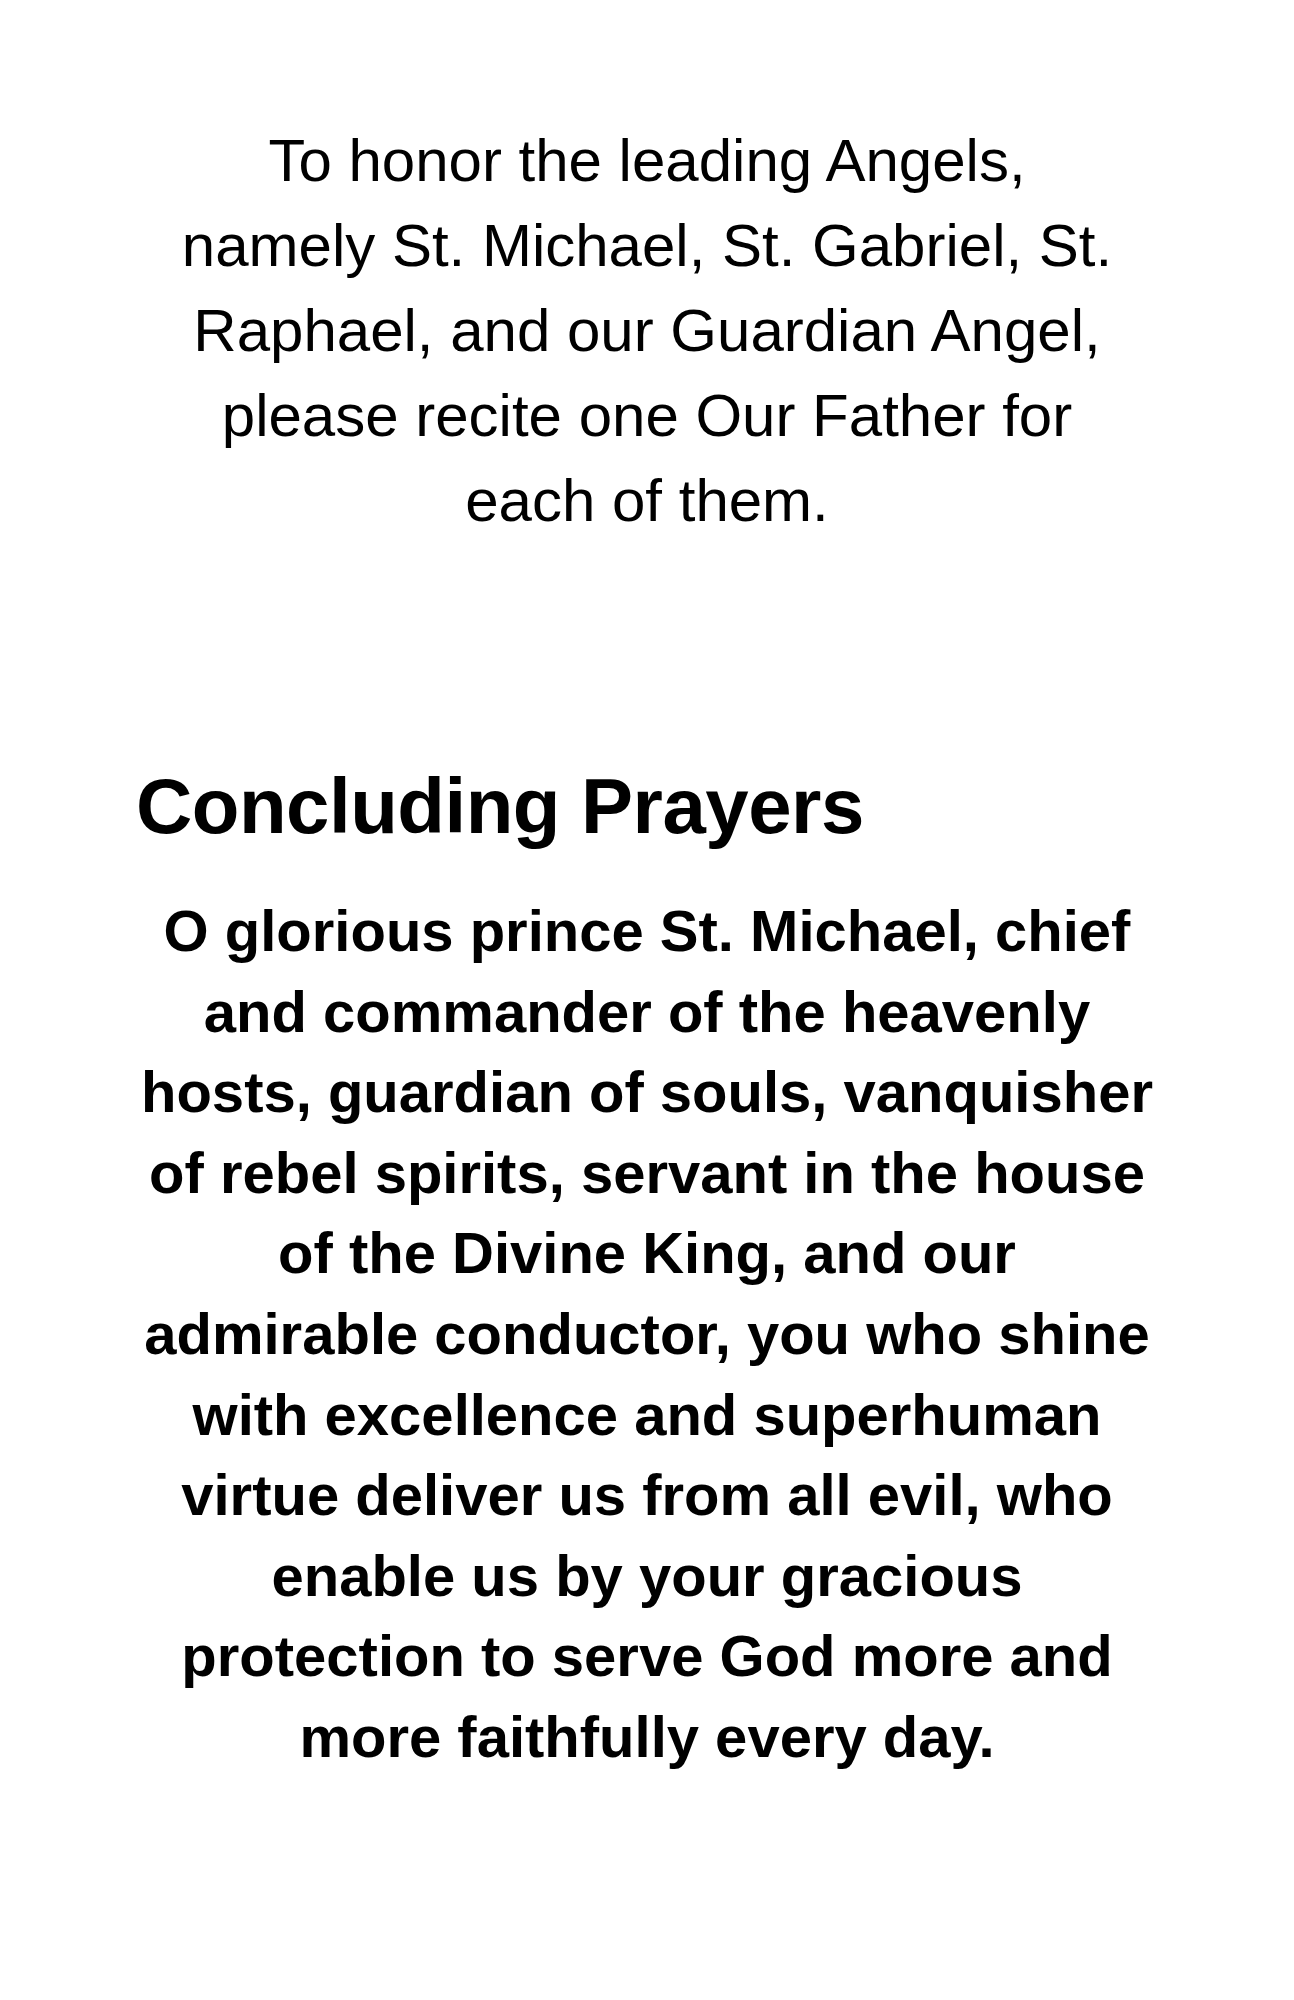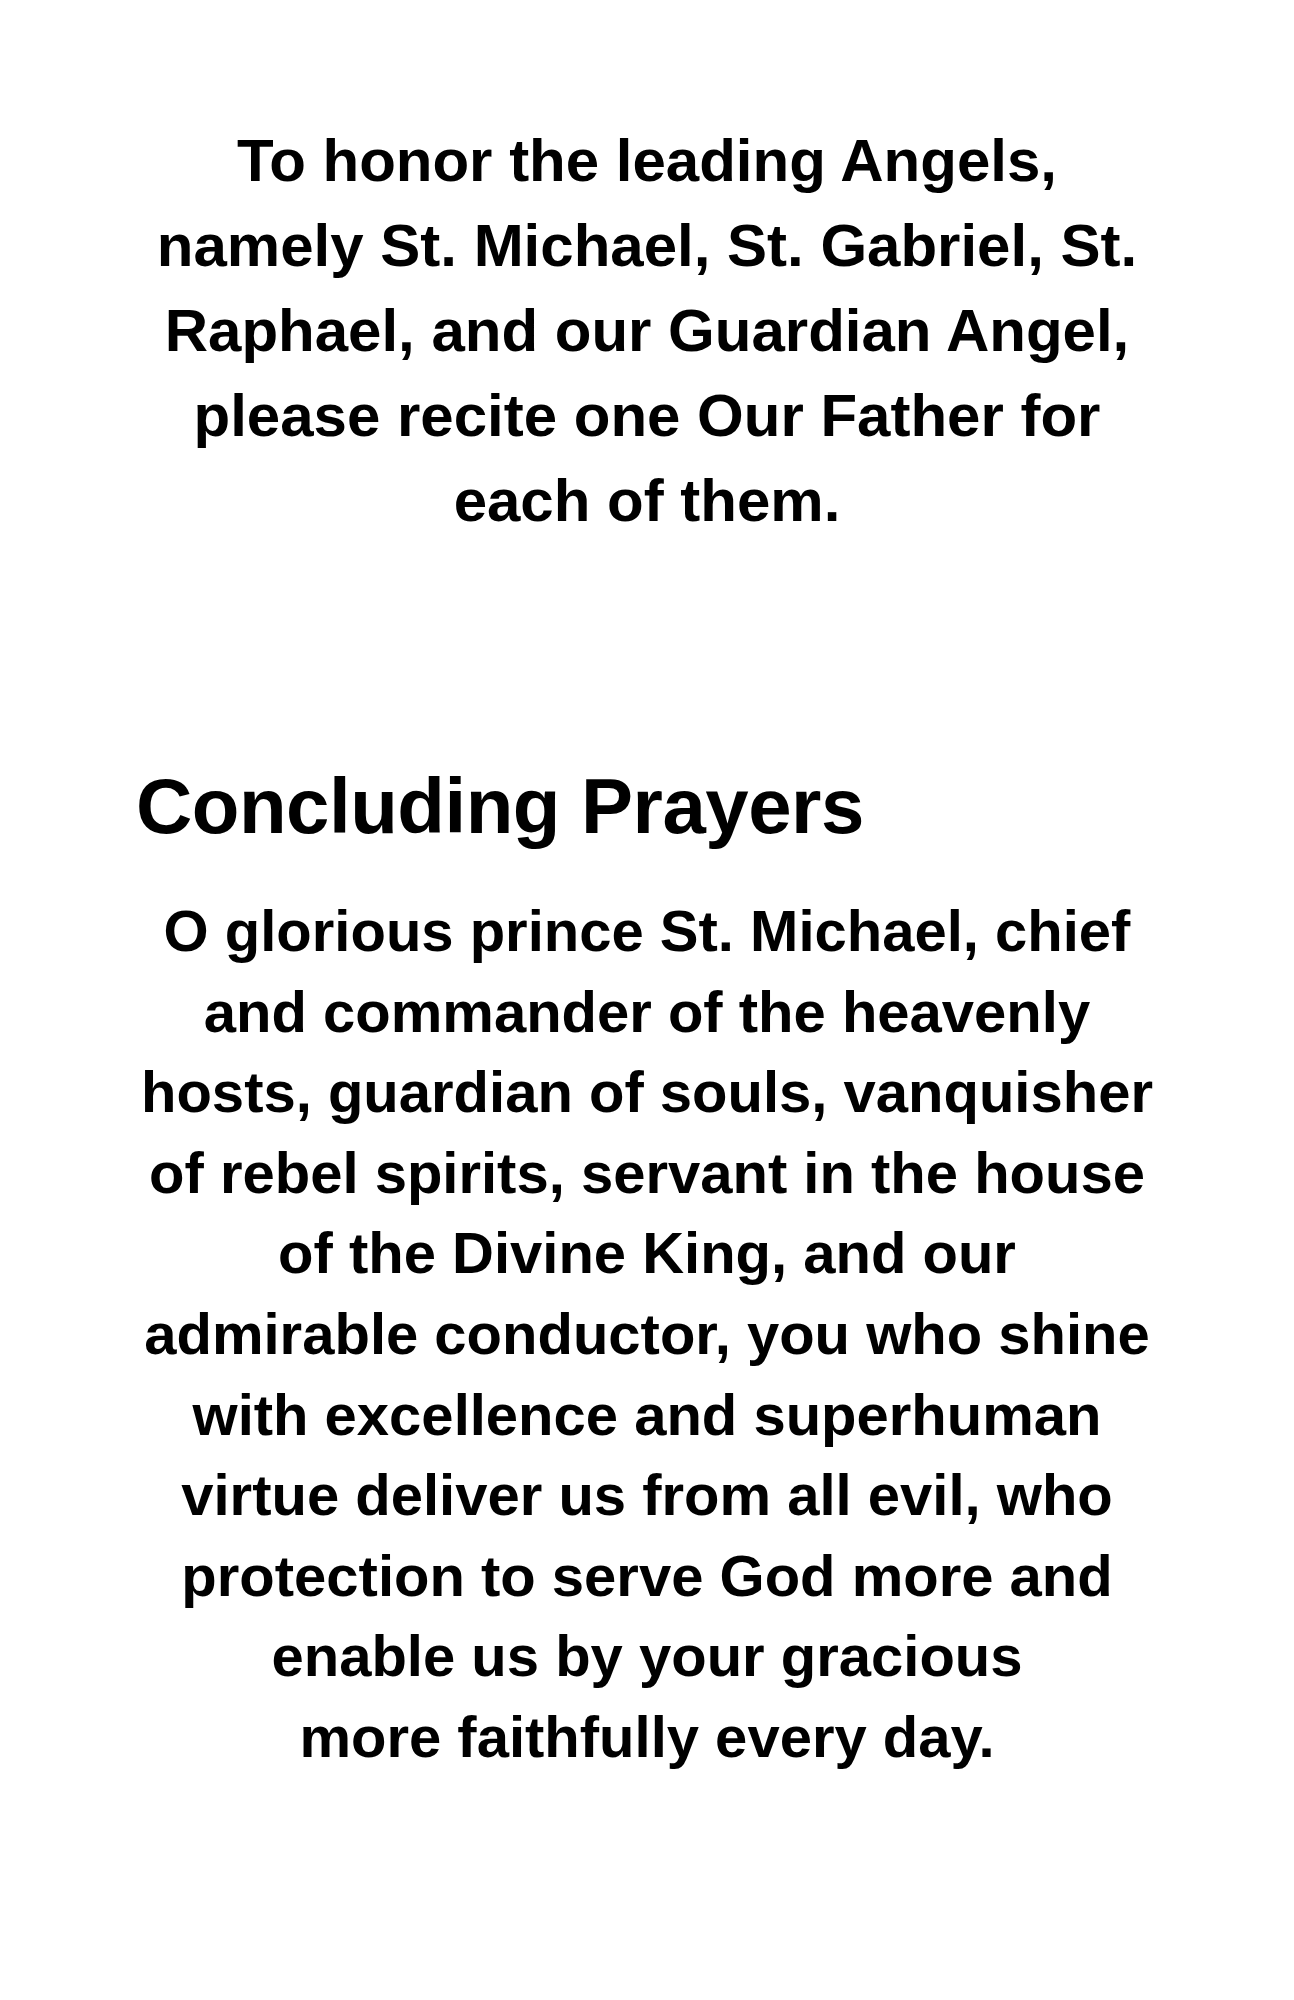--- a/index.html
+++ b/index.html
@@ -14,21 +14,21 @@
       overflow: hidden;
       color: #000000;
       font-family: "Liberation Sans", sans-serif;
     }
     .intro {
       position: absolute;
       left: 0;
       top: 118px;
       width: 1294px;
       text-align: center;
-      font-weight: bold;
+      font-weight: normal;
       font-size: 60px;
       line-height: 85px;
       margin: 0;
     }
     .heading {
       position: absolute;
       left: 132px;
       top: 763px;
       margin: 4px;
       font-weight: bold;
@@ -70,18 +70,18 @@
 
   <p class="prayer">
     <span class="line">O glorious prince St. Michael, chief</span>
     <span class="line">and commander of the heavenly</span>
     <span class="line">hosts, guardian of souls, vanquisher</span>
     <span class="line">of rebel spirits, servant in the house</span>
     <span class="line">of the Divine King, and our</span>
     <span class="line">admirable conductor, you who shine</span>
     <span class="line">with excellence and superhuman</span>
     <span class="line">virtue deliver us from all evil, who</span>
+    <span class="line">enable us by your gracious</span>
     <span class="line">protection to serve God more and</span>
-    <span class="line">enable us by your gracious</span>
     <span class="line">more faithfully every day.</span>
   </p>
 
 </div>
 
 </body></html>

